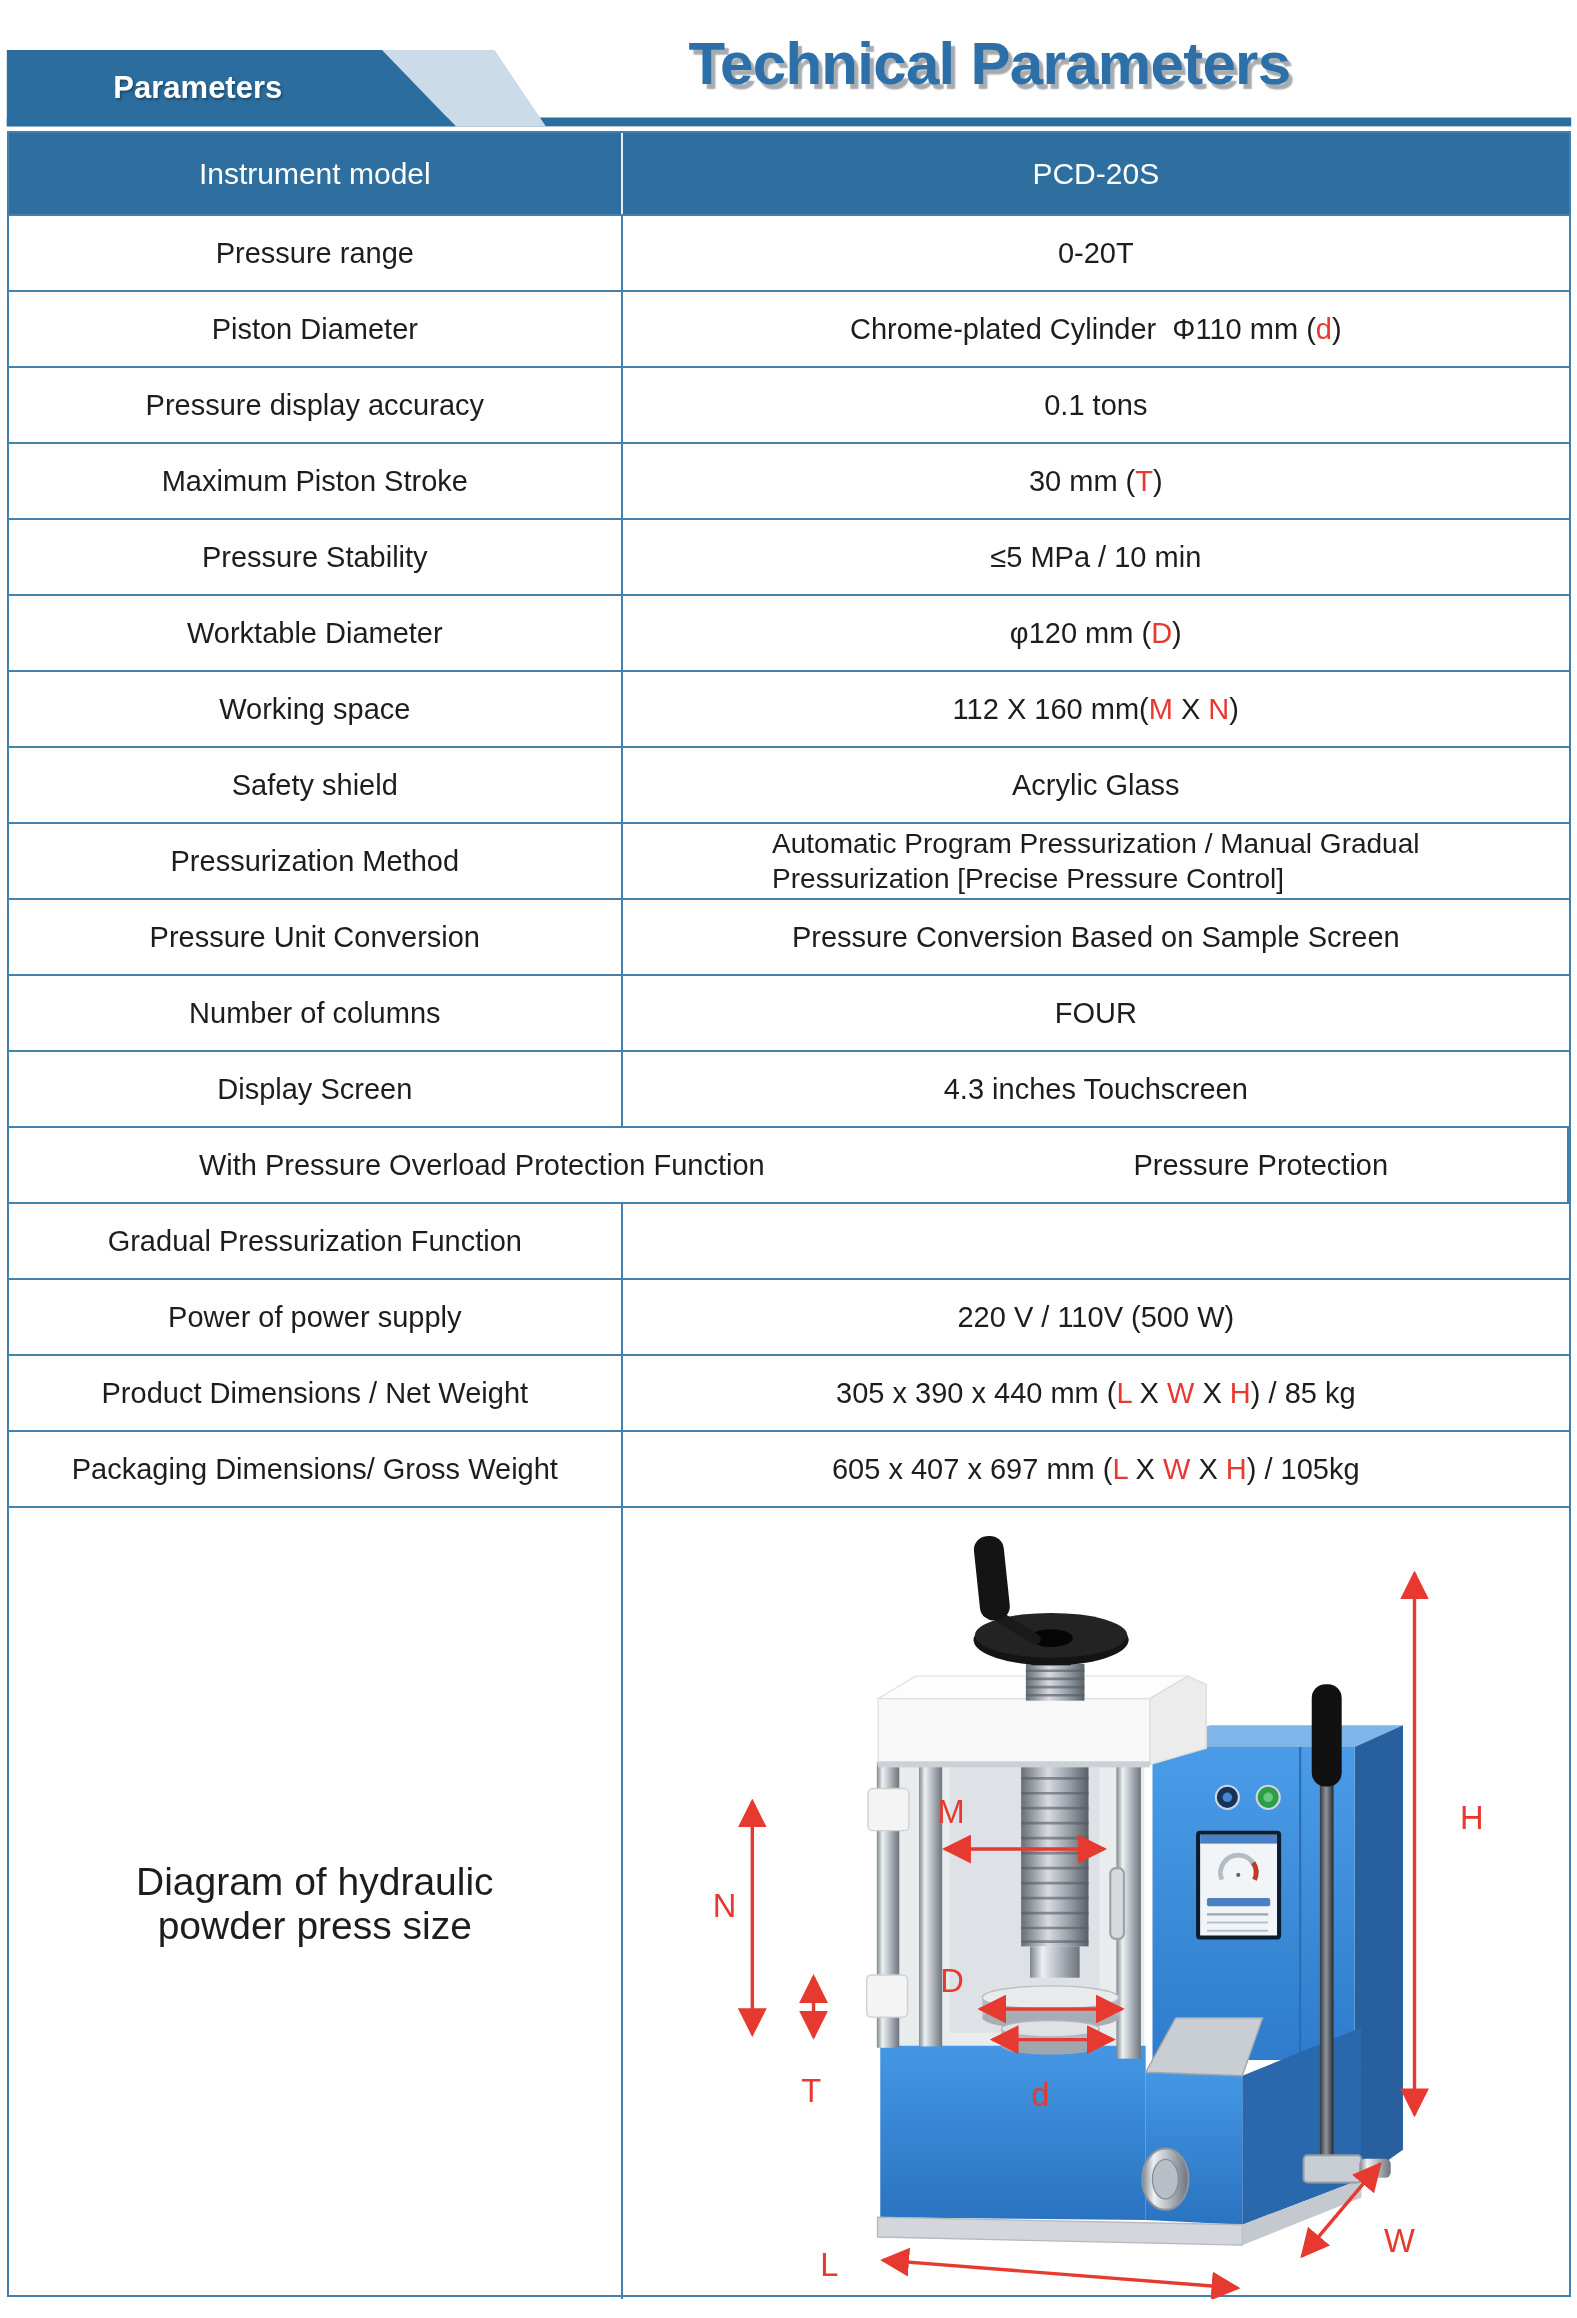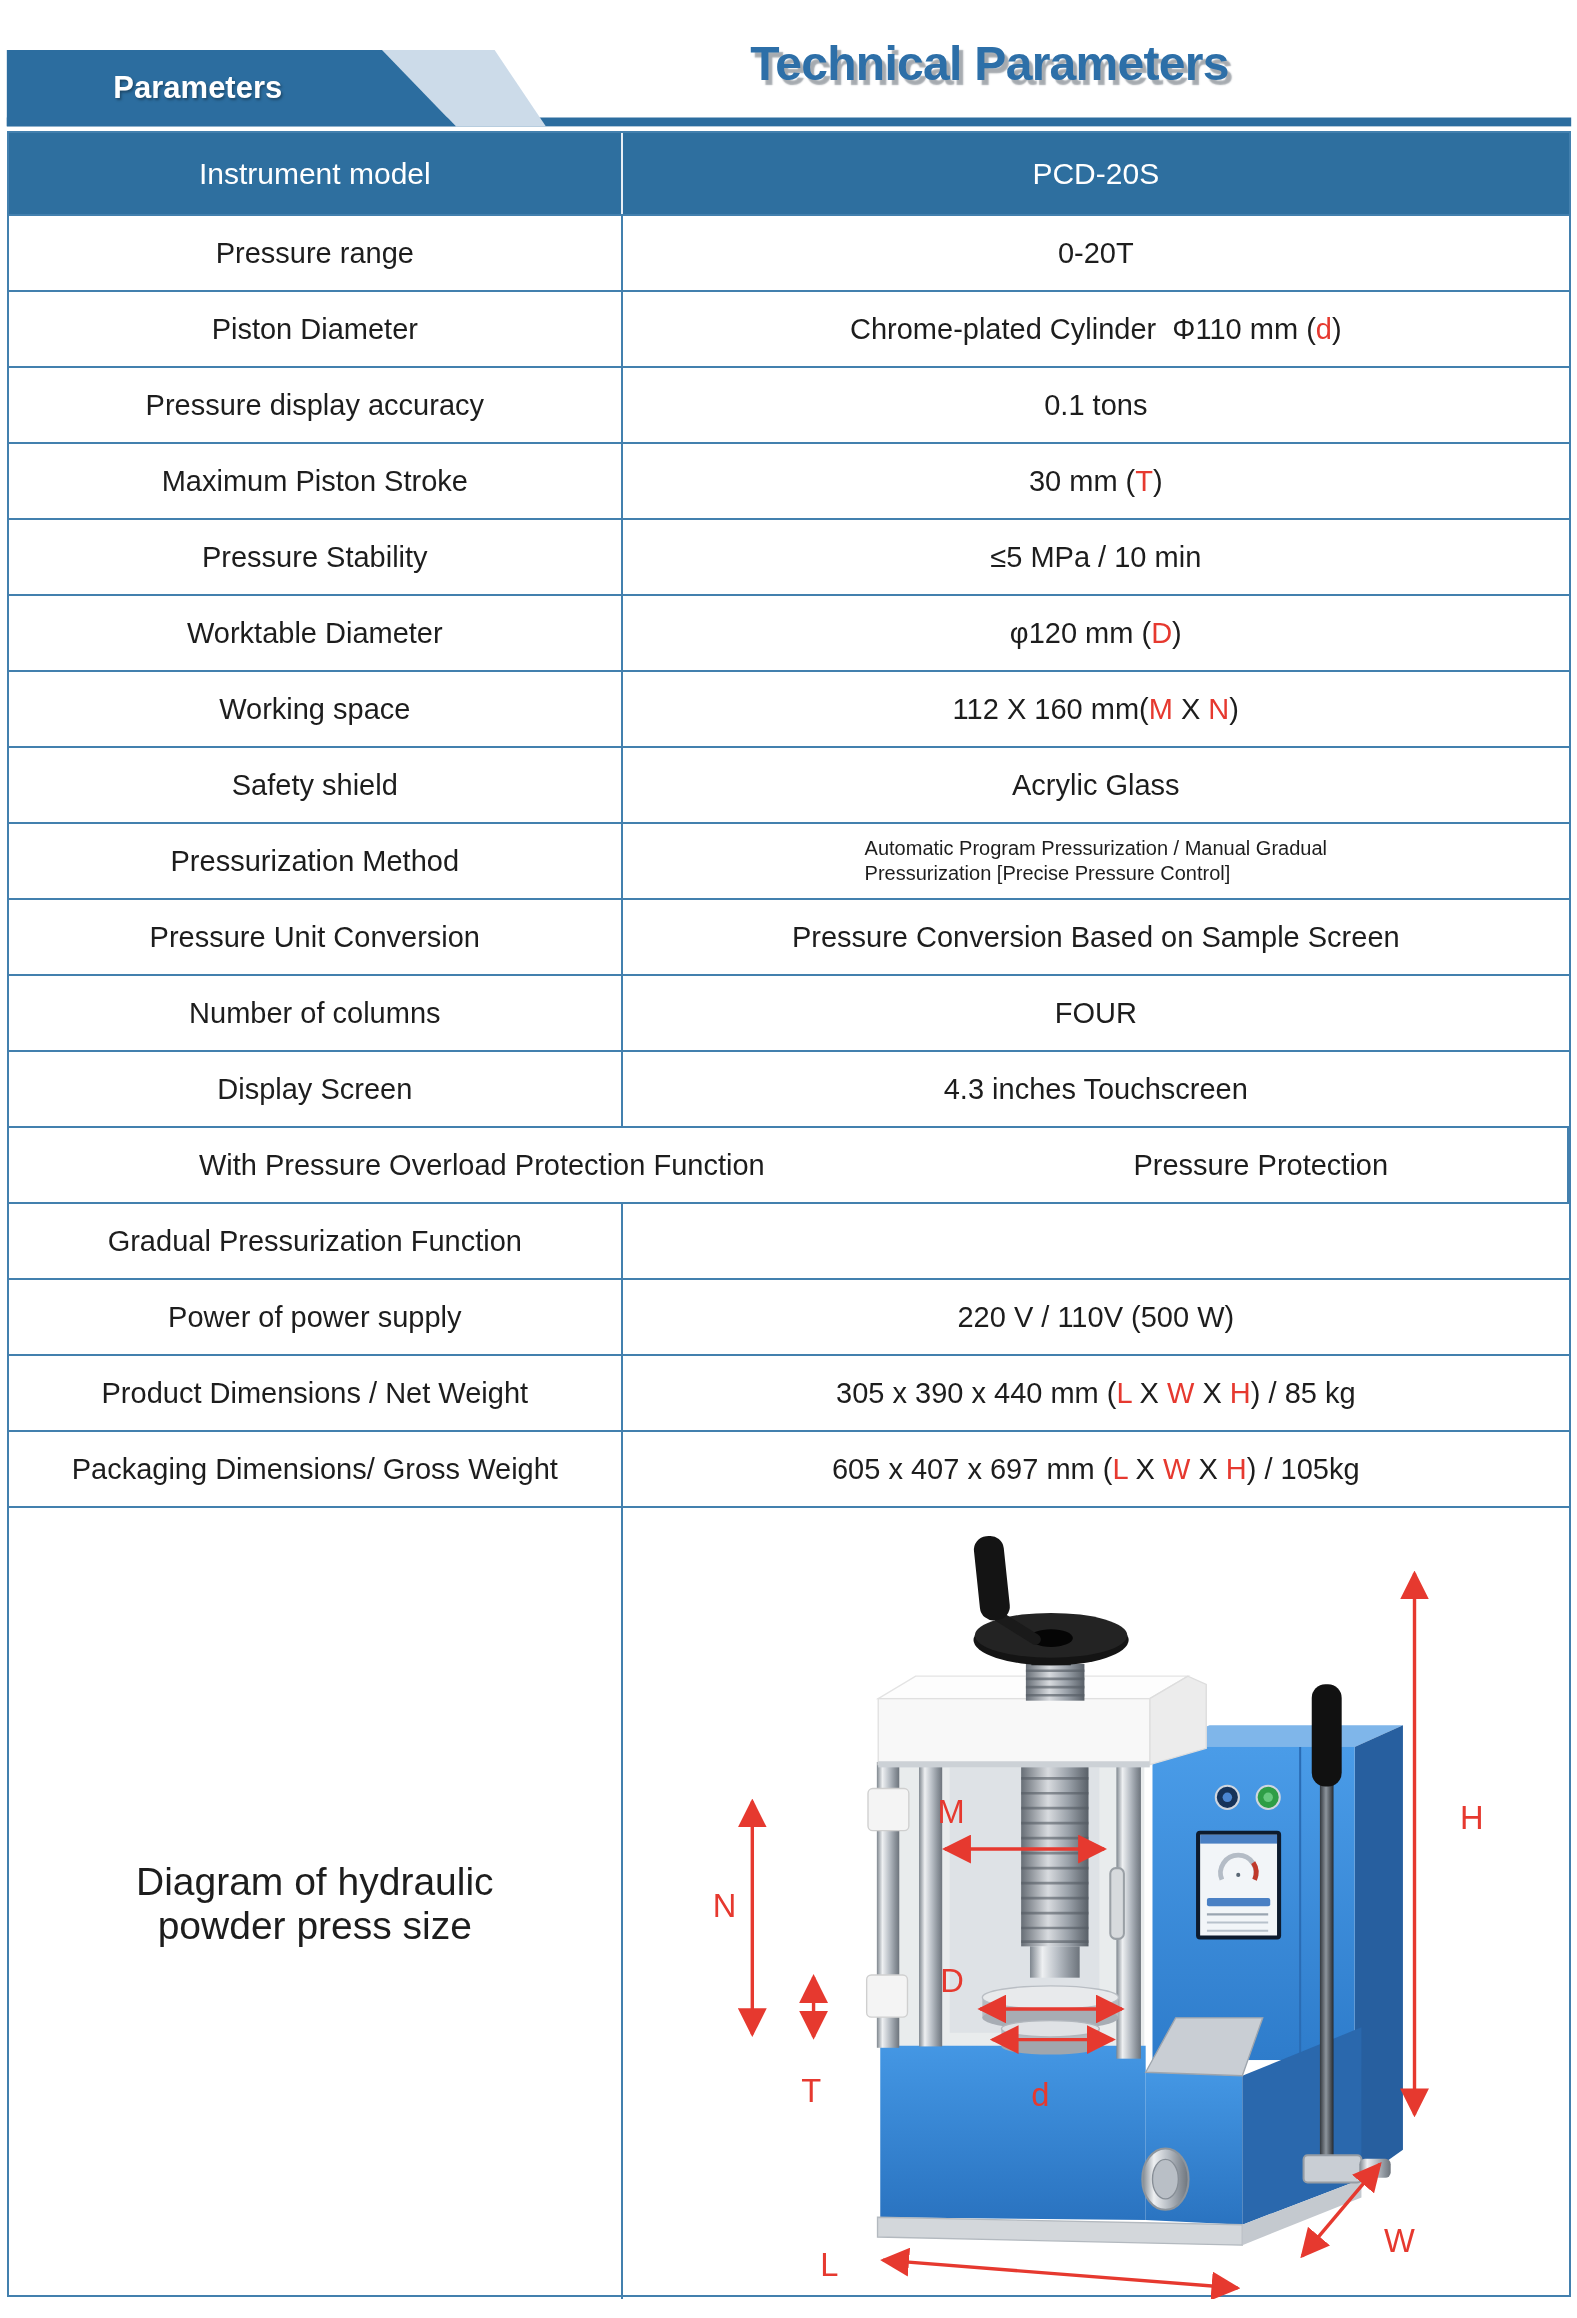--- a/index.html
+++ b/index.html
@@ -11,39 +11,39 @@
   .hdr-shapes{position:absolute;left:0;top:0;width:1578px;height:147px;}
   .tab-label{
     position:absolute;left:6.8px;top:50px;width:382px;height:76px;
     display:flex;align-items:center;justify-content:center;
     color:#ffffff;font-size:31px;font-weight:bold;letter-spacing:0px;
     text-shadow:1.4px 2px 2.7px rgba(0,0,0,0.35);
   }
   .page-title{
     position:absolute;left:628px;top:19px;width:723px;height:89px;
     display:flex;align-items:center;justify-content:center;
-    font-size:48px;font-weight:bold;color:#2d6fa8;letter-spacing:-0.7px;
+    font-size:60px;font-weight:bold;color:#2d6fa8;letter-spacing:-0.7px;
     text-shadow:4.1px 4.8px 1.4px rgba(150,156,162,0.85);
   }
   
   .spec-table{
     position:absolute;left:6.8px;top:131px;width:1564px;height:2166px;
     box-sizing:border-box;border:2px solid #4380ae;background:#fff;
   }
   .row{display:flex;box-sizing:border-box;border-top:2px solid #4380ae;height:76px;}
   .row.header{height:81px;border-top:none;background:#2e6f9f;}
   .row.diagram{height:793px;}
   .cell{display:flex;align-items:center;justify-content:center;box-sizing:border-box;}
   .label-cell{width:614px;border-right:2px solid #4380ae;flex:0 0 auto;text-align:center;}
   .value-cell{flex:1 1 auto;text-align:left;}
   .row.header .label-cell{border-right-color:#e9eff5;}
   .row.header .cell{color:#ffffff;font-size:30px;}
   .row .cell{font-size:29px;color:#1d1d1d;}
   .value-cell .vwrap{white-space:pre-wrap;display:inline-block;line-height:1.25;}
-  .row.small .value-cell{font-size:20px;}
+  .row.small .value-cell{font-size:28px;}
   .red{color:#e6392f;}
   .diagram .label-cell{flex-direction:column;font-size:39px;}
   .diagram .value-cell{padding:0;align-items:stretch;}
   .diagram svg{width:100%;height:100%;display:block;}
 </style>
 </head>
 <body>
 
 <svg class="hdr-shapes" viewBox="0 0 2313 215">
   <rect x="10" y="172" width="2293" height="13" fill="#2c6d9f"></rect>

